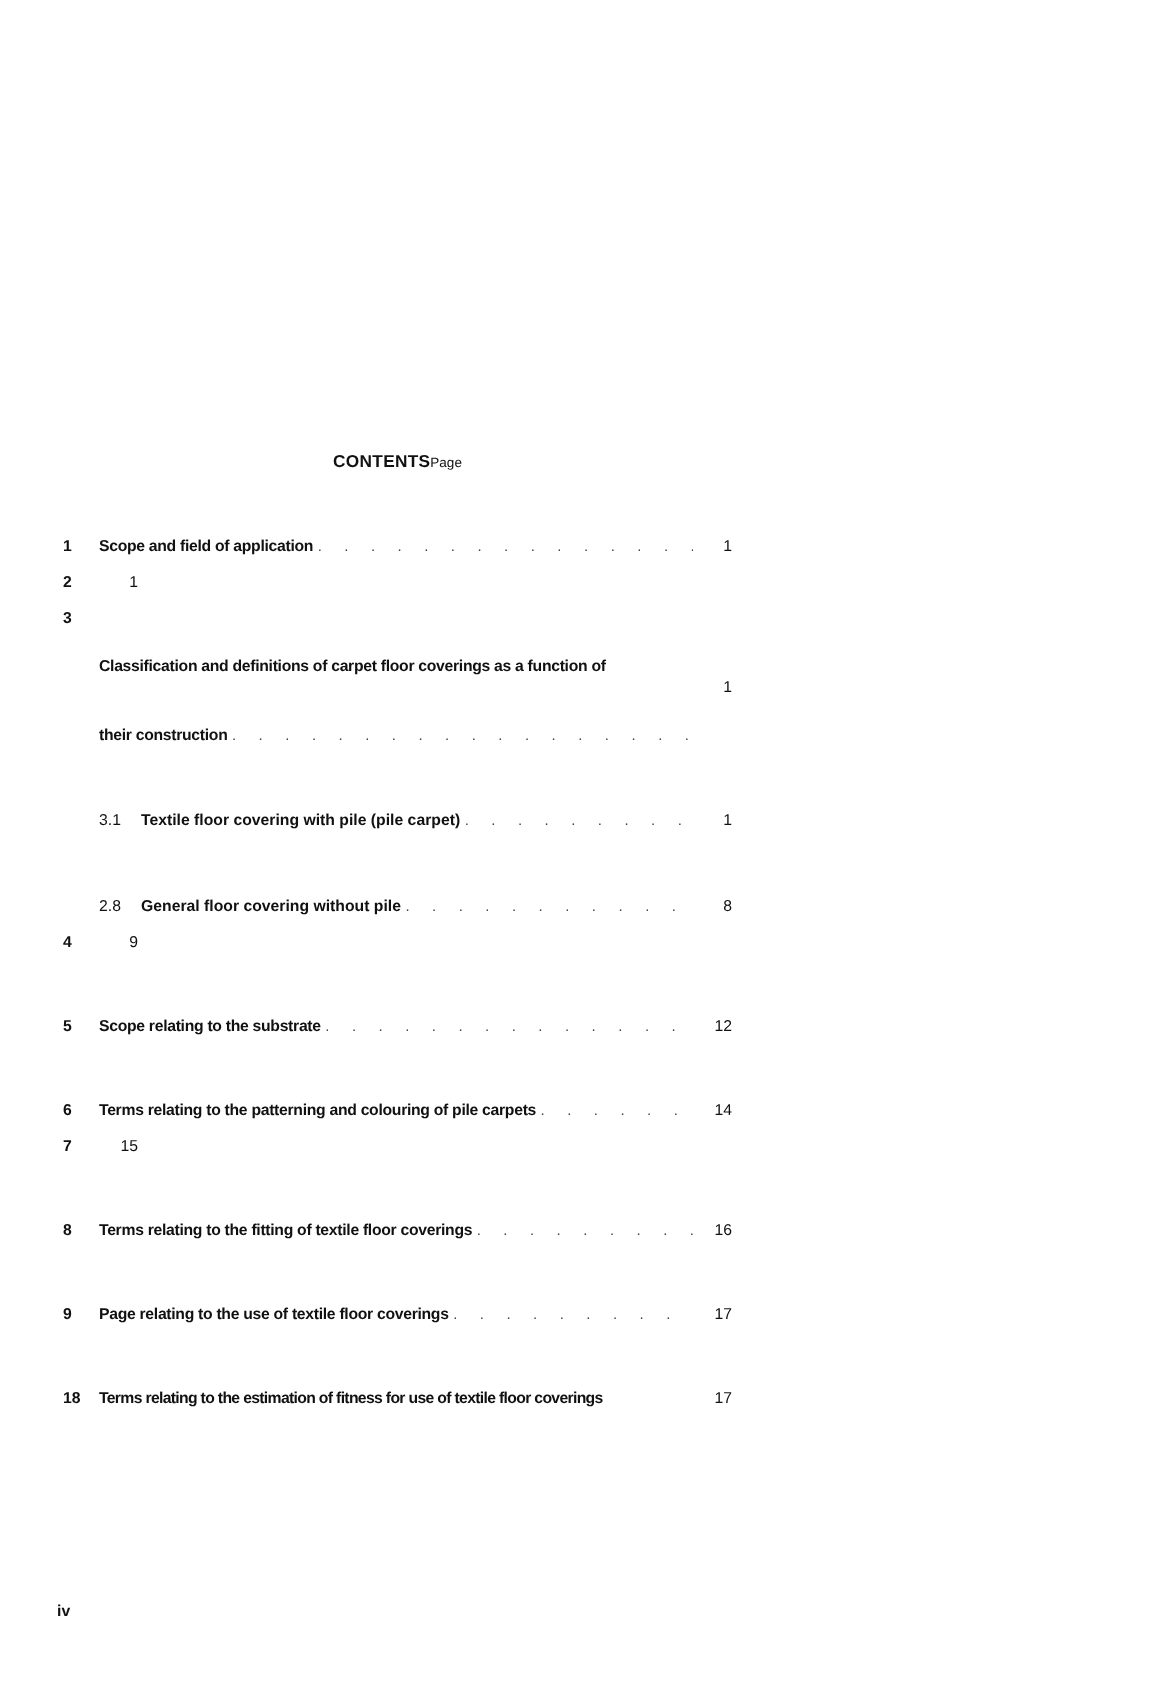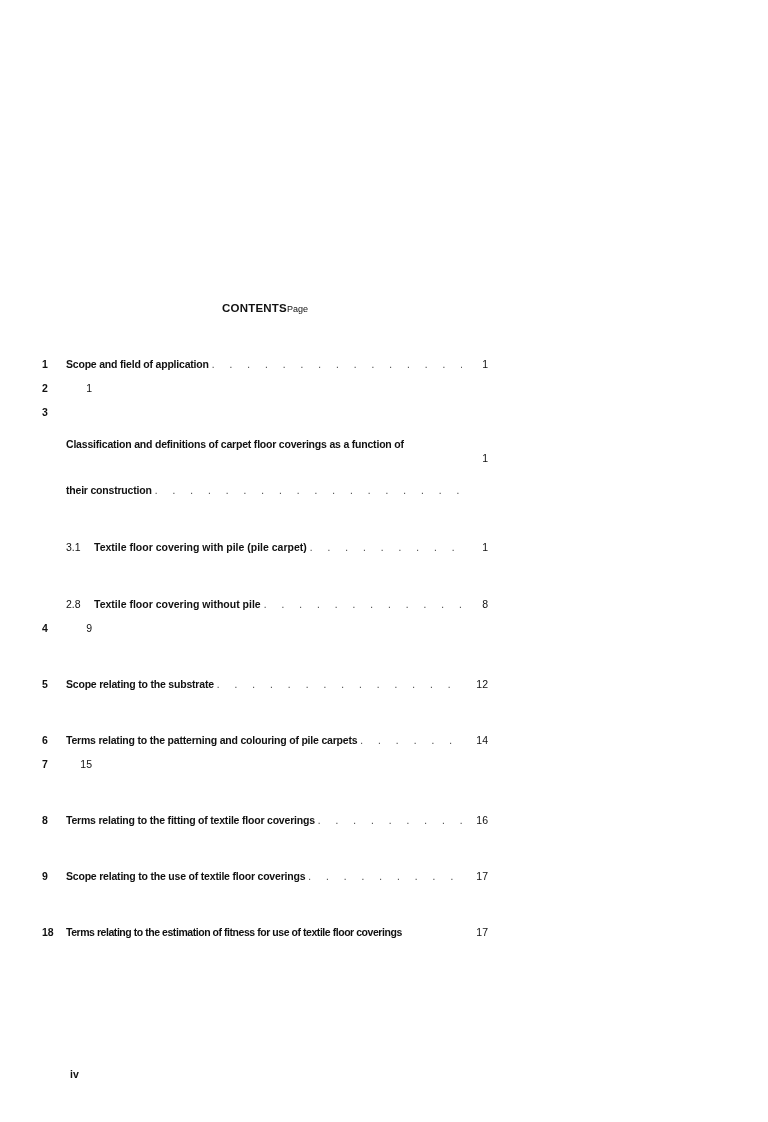--- a/index.html
+++ b/index.html
@@ -34,21 +34,21 @@
     }
     .pg { width: 26px; flex: 0 0 26px; text-align: right; }
     .row.multi { display: block; }
     .row.multi .line1 { display: flex; }
     .row.multi .line2 { display: flex; align-items: flex-start; padding-left: 24px; margin-top: 1px; }
     .row.sub { padding-left: 24px; margin-top: 44px; }
     .row.sub .num { width: 28px; flex: 0 0 28px; font-weight: normal; }
     .row.sub .label { font-weight: bold; }
     .folio {
       position: absolute; left: 38px; top: 1068px;
-      font-size: 10.5px; font-weight: bold; margin-left: 32px;
+      font-size: 10.5px; font-weight: bold;
     }
   </style>
 </head>
 <body>
 
 <div class="toc">
   <div class="toc-head">
     <span class="toc-title">CONTENTS</span>
     <span class="toc-page-label">Page</span>
   </div>
@@ -86,21 +86,21 @@
     <span class="body">
         <span class="label">Textile floor covering with pile (pile carpet)</span>
         <span class="dots"></span>
       </span>
     <span class="pg">1</span>
   </div>
 
   <div class="row sub">
     <span class="num">2.8</span>
     <span class="body">
-        <span class="label">Textile floor covering without pile</span>
+        <span class="label">General floor covering without pile</span>
         <span class="dots"></span>
       </span>
     <span class="pg">8</span>
   </div>
 
   <div class="row bold">
     <span class="num">4</span>
     <span class="pg">9</span>
   </div>
 
@@ -132,21 +132,21 @@
     <span class="body">
         <span class="label">Terms relating to the fitting of textile floor coverings</span>
         <span class="dots"></span>
       </span>
     <span class="pg">16</span>
   </div>
 
   <div class="row bold">
     <span class="num">9</span>
     <span class="body">
-        <span class="label">Scope relating to the use of textile floor coverings</span>
+        <span class="label">Page relating to the use of textile floor coverings</span>
         <span class="dots"></span>
       </span>
     <span class="pg">17</span>
   </div>
 
   <div class="row bold">
     <span class="num">18</span>
     <span class="body">
         <span class="label" style="letter-spacing:-0.45px">Terms relating to the estimation of fitness for use of textile floor coverings</span>
       </span>

